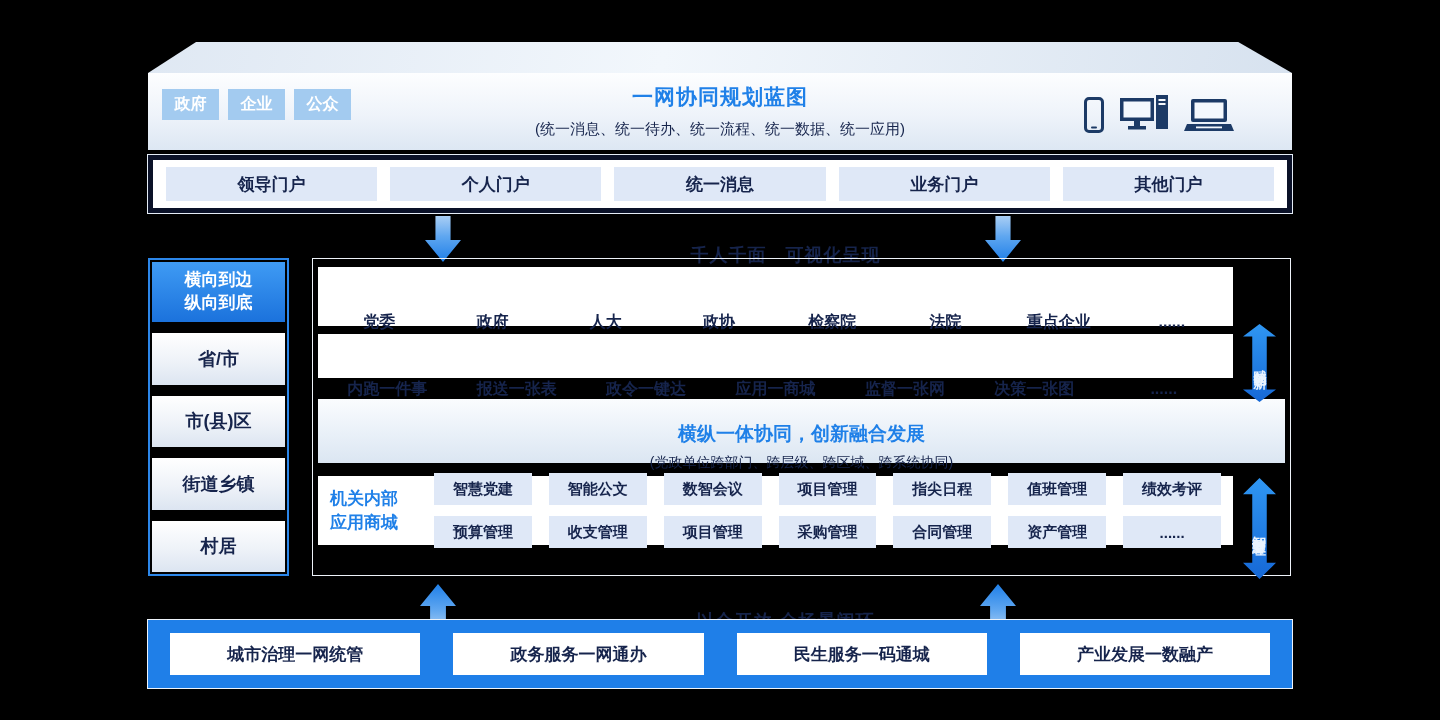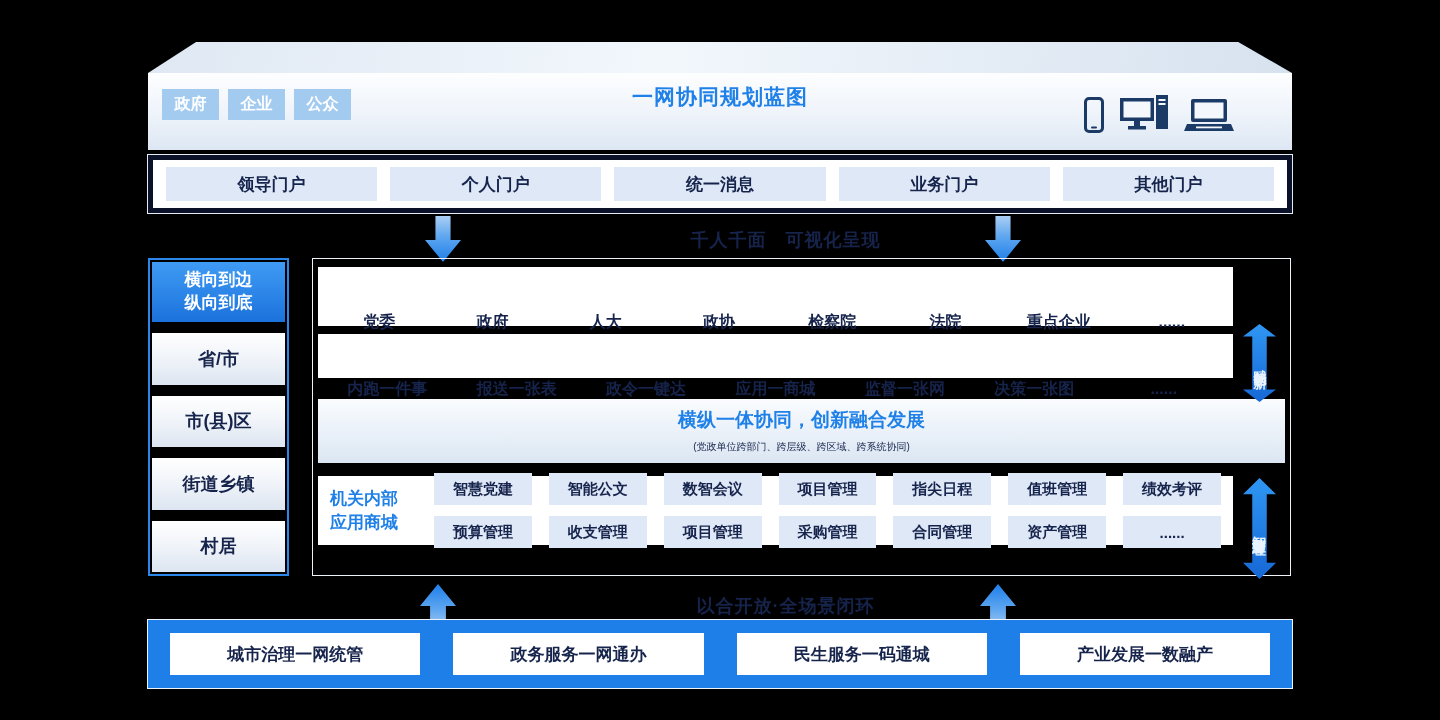--- a/index.html
+++ b/index.html
@@ -30,21 +30,21 @@
         display:flex;align-items:center;justify-content:center;white-space:nowrap;}
 
   
   .arrow-down{position:absolute;width:36px;height:46px;
         background:linear-gradient(180deg,#a9cef4 0%,#5ea6f0 45%,#1f7fe8 100%);
         clip-path:polygon(29% 0,71% 0,71% 52%,100% 52%,50% 100%,0 52%,29% 52%);}
   .arrow-up{position:absolute;width:36px;height:46px;
         background:linear-gradient(180deg,#1f7fe8 0%,#5ea6f0 55%,#a9cef4 100%);
         clip-path:polygon(50% 0,100% 48%,72% 48%,72% 100%,28% 100%,28% 48%,0 48%);}
   .caption{position:absolute;left:313px;width:945px;text-align:center;color:#16244c;
-        font-size:18px;font-weight:bold;letter-spacing:1px;}
+        font-size:18px;font-weight:bold;letter-spacing:1px;margin-top:15px;}
 
   
   .sidebar{position:absolute;left:148px;top:258px;width:141px;height:318px;box-sizing:border-box;
         border:2px solid #2c87ea;padding:2px;display:flex;flex-direction:column;gap:11px;}
   .sidebar-header{height:60px;flex:none;background:linear-gradient(180deg,#3f9bf4,#1b72dc);
         color:#fff;font-weight:bold;font-size:17px;line-height:1.35;
         display:flex;flex-direction:column;align-items:center;justify-content:center;}
   .sidebar-item{flex:1;background:linear-gradient(180deg,#ffffff 0%,#eef2f8 55%,#dce5f1 100%);
         color:#16244c;font-weight:bold;font-size:18px;
         display:flex;align-items:center;justify-content:center;}
@@ -52,22 +52,22 @@
   
   .main-block{position:absolute;left:312px;top:258px;width:979px;height:318px;box-sizing:border-box;
         border:1px solid #edf2f9;}
   .row-strip{position:absolute;left:5px;width:915px;background:#fff;display:flex;gap:11px;
         padding:9px 10px;box-sizing:border-box;}
   .row-strip .cell{flex:1;font-size:16px;margin-top:46px;}
   .row-orgs{top:8px;height:59px;}
   .row-services{top:75px;height:44px;}
   .collab-banner{position:absolute;left:5px;top:140px;width:967px;height:64px;
         background:linear-gradient(180deg,#fafcfe 0%,#e9f0f8 55%,#dbe6f2 100%);text-align:center;}
-  .collab-title{margin-top:8px;color:#1f80e8;font-size:19px;font-weight:bold;}
-  .collab-sub{margin-top:7px;color:#16244c;font-size:10px;}
+  .collab-title{margin-top:22px;color:#1f80e8;font-size:19px;font-weight:bold;}
+  .collab-sub{margin-top:7px;color:#16244c;font-size:14px;}
   .mall{position:absolute;left:5px;top:217px;width:915px;height:69px;background:#fff;box-sizing:border-box;
         display:flex;align-items:center;gap:14px;padding:10px 12px;}
   .mall-label{width:90px;flex:none;color:#1f80e8;font-size:17px;font-weight:bold;line-height:1.4;}
   .mall-grid{flex:1;display:flex;flex-direction:column;gap:11px;}
   .mall-row{display:flex;gap:17px;}
   .mall-row .cell{flex:1;height:32px;font-size:15px;}
 
   
   .v-arrow{position:absolute;width:33px;background:linear-gradient(180deg,#2f96f2,#1668d6);
         clip-path:polygon(50% 0,100% 16%,72% 16%,72% 84%,100% 84%,50% 100%,0 84%,28% 84%,28% 16%,0 16%);
@@ -92,20 +92,21 @@
 
   <div class="roof"></div>
   <div class="banner-face">
     <div class="chip-row">
         <div class="chip">政府</div>
         <div class="chip">企业</div>
         <div class="chip">公众</div>
       </div>
     <div class="banner-center">
       <div class="banner-title">一网协同规划蓝图</div>
+      <div class="banner-sub">(统一消息、统一待办、统一流程、统一数据、统一应用)</div>
     </div>
     <div class="device-row">
       <span>
         <svg class="icon-svg" width="20" height="36" viewBox="0 0 20 36">
           <rect x="1.5" y="1.5" width="17" height="33" rx="3.5" fill="none" stroke="#1c3a66" stroke-width="3"></rect>
           <rect x="7" y="29.5" width="6" height="2" rx="1" fill="#1c3a66"></rect>
         </svg>
       </span>
       <span>
         <svg class="icon-svg" width="48" height="38" viewBox="0 0 48 38">

